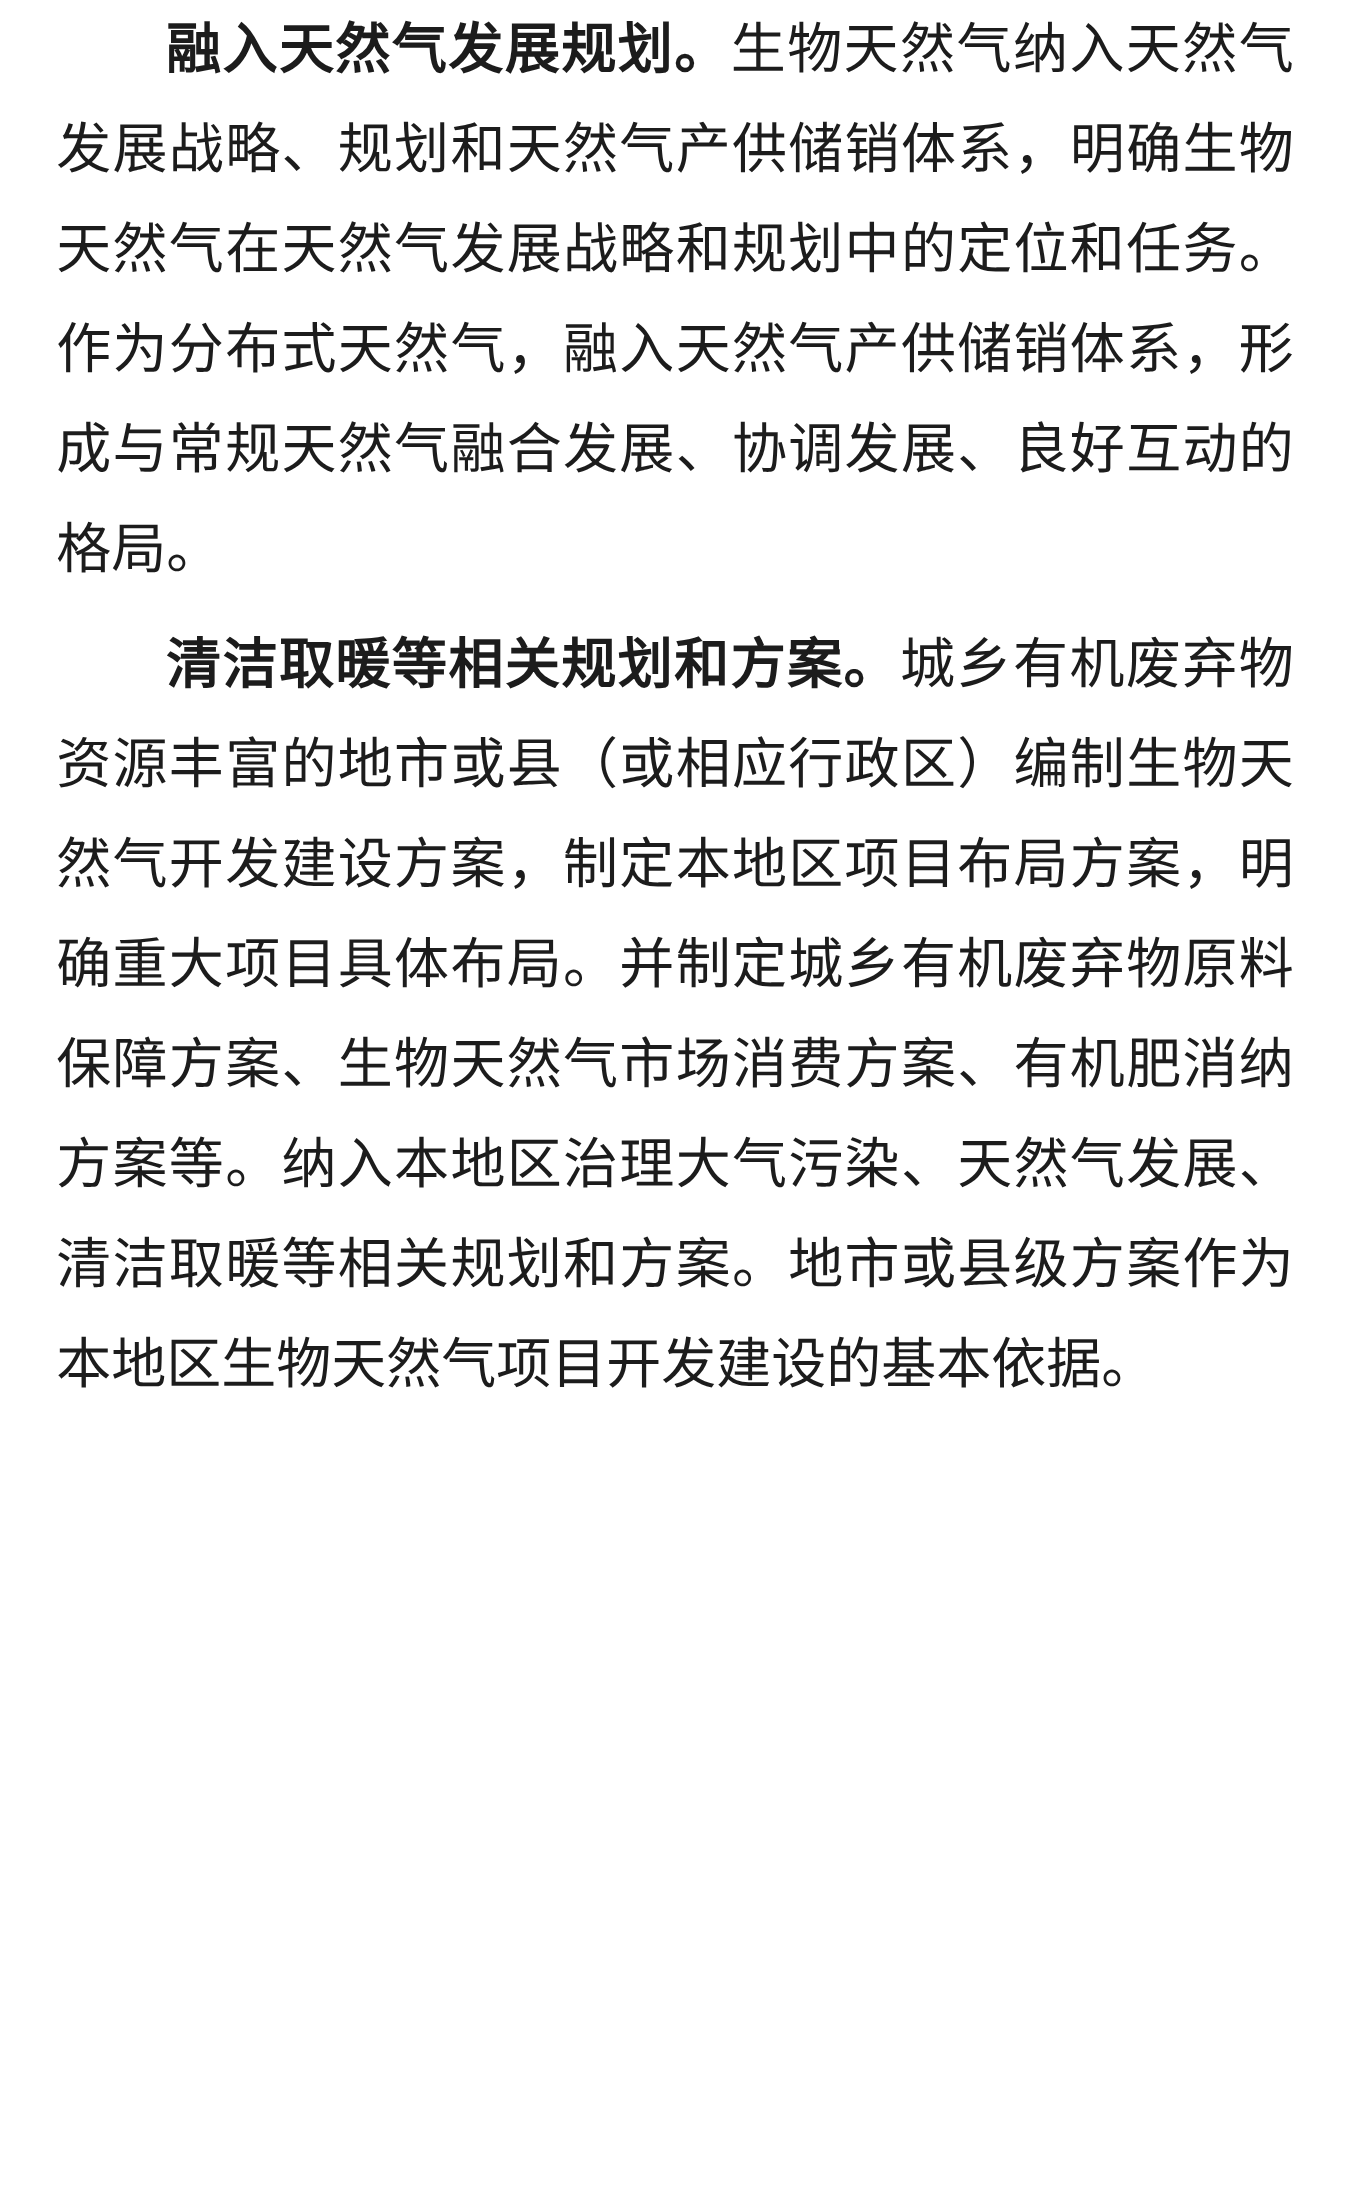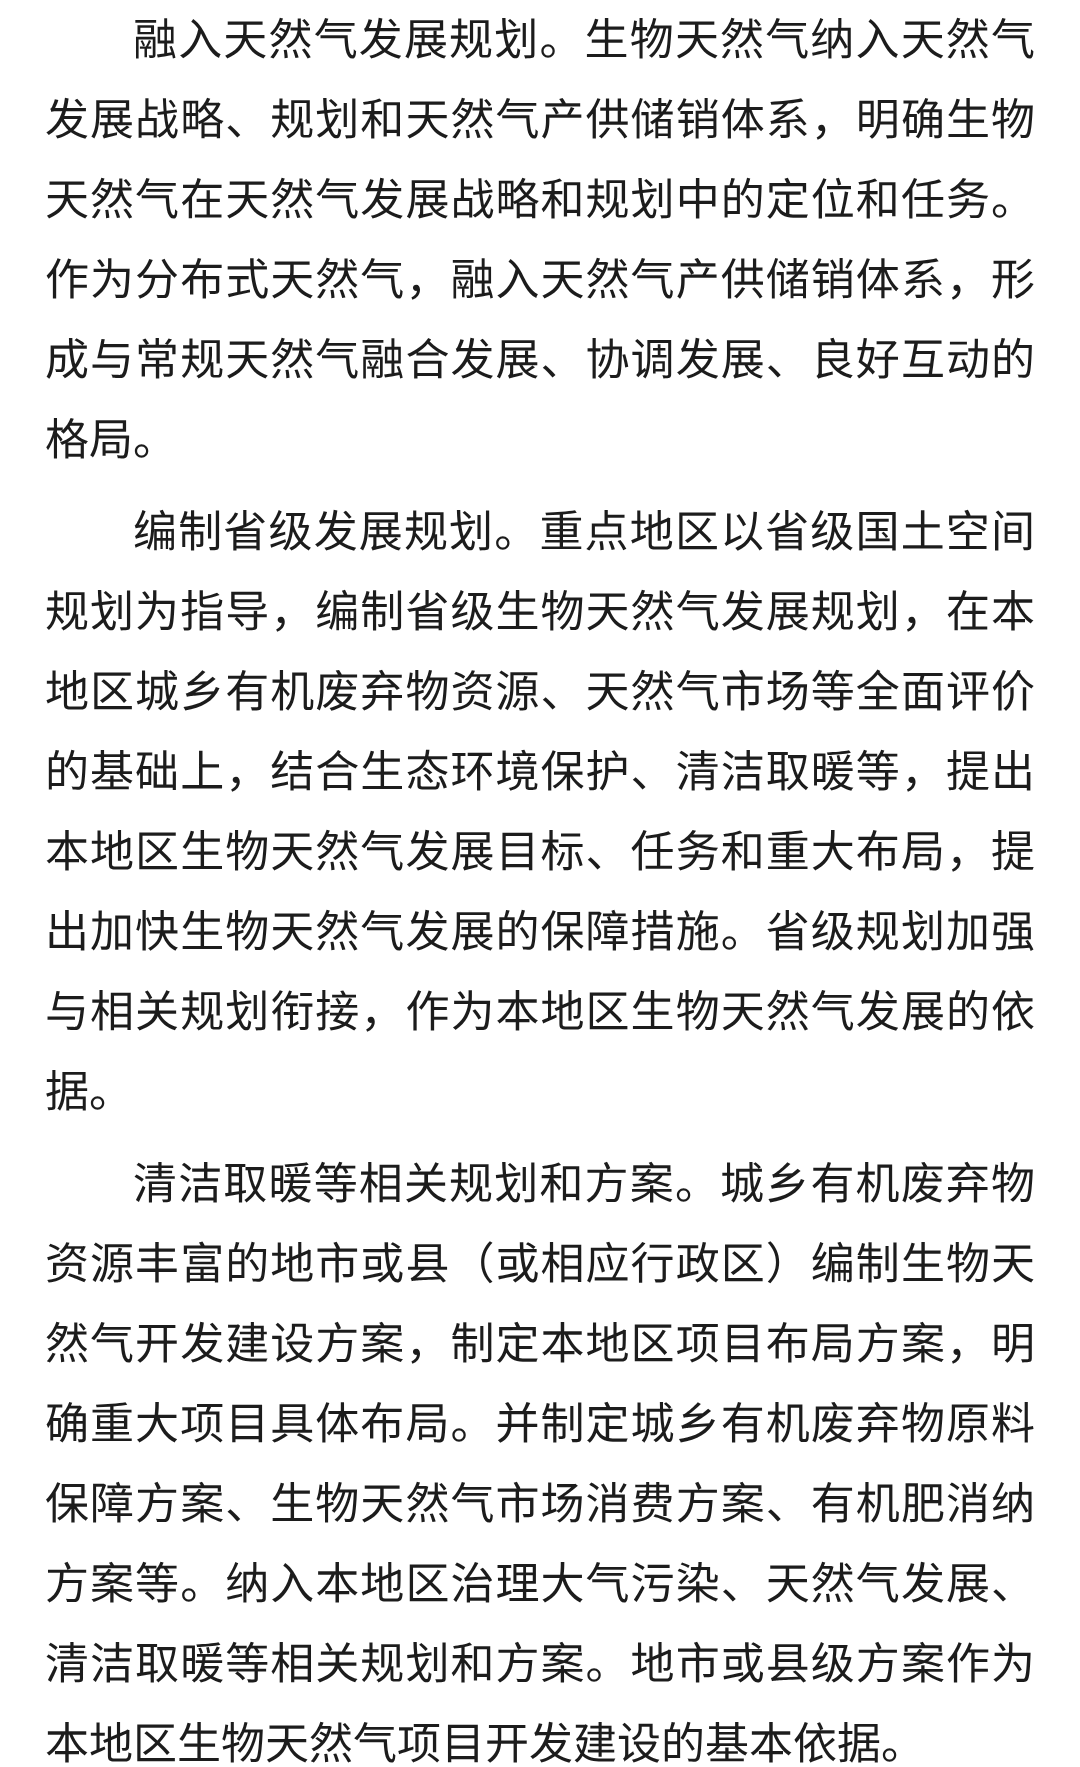--- a/index.html
+++ b/index.html
@@ -23,23 +23,22 @@
     text-align: justify;
     text-justify: inter-ideograph;
     line-break: strict;
     word-break: normal;
   }
   .article p {
     margin: 0 0 12px 0;
     text-indent: 2em;
   }
   .para-heading {
-    font-weight: 400;
+    font-weight: 700;
   }
 </style>
 </head>
 <body style="background: rgb(255, 255, 255);">
 
 <article class="article" style="color: rgb(28, 28, 28);">
   <p><span class="para-heading">融入天然气发展规划。</span><span>生物天然气纳入天然气发展战略、规划和天然气产供储销体系，明确生物天然气在天然气发展战略和规划中的定位和任务。作为分布式天然气，融入天然气产供储销体系，形成与常规天然气融合发展、协调发展、良好互动的格局。</span></p>
-  <p><span class="para-heading">编制省级发展规划。</span><span>重点地区以省级国土空间规划为指导，编制省级生物天然气发展规划，在本地区城乡有机废弃物资源、天然气市场等全面评价的基础上，结合生态环境保护、清洁取暖等，提出本地区生物天然气发展目标、任务和重大布局，提出加快生物天然气发展的保障措施。省级规划加强与相关规划衔接，作为本地区生物天然气发展的依据。</span></p>
   <p><span class="para-heading">清洁取暖等相关规划和方案。</span><span>城乡有机废弃物资源丰富的地市或县（或相应行政区）编制生物天然气开发建设方案，制定本地区项目布局方案，明确重大项目具体布局。并制定城乡有机废弃物原料保障方案、生物天然气市场消费方案、有机肥消纳方案等。纳入本地区治理大气污染、天然气发展、清洁取暖等相关规划和方案。地市或县级方案作为本地区生物天然气项目开发建设的基本依据。</span></p>
 </article>
 
 </body></html>

